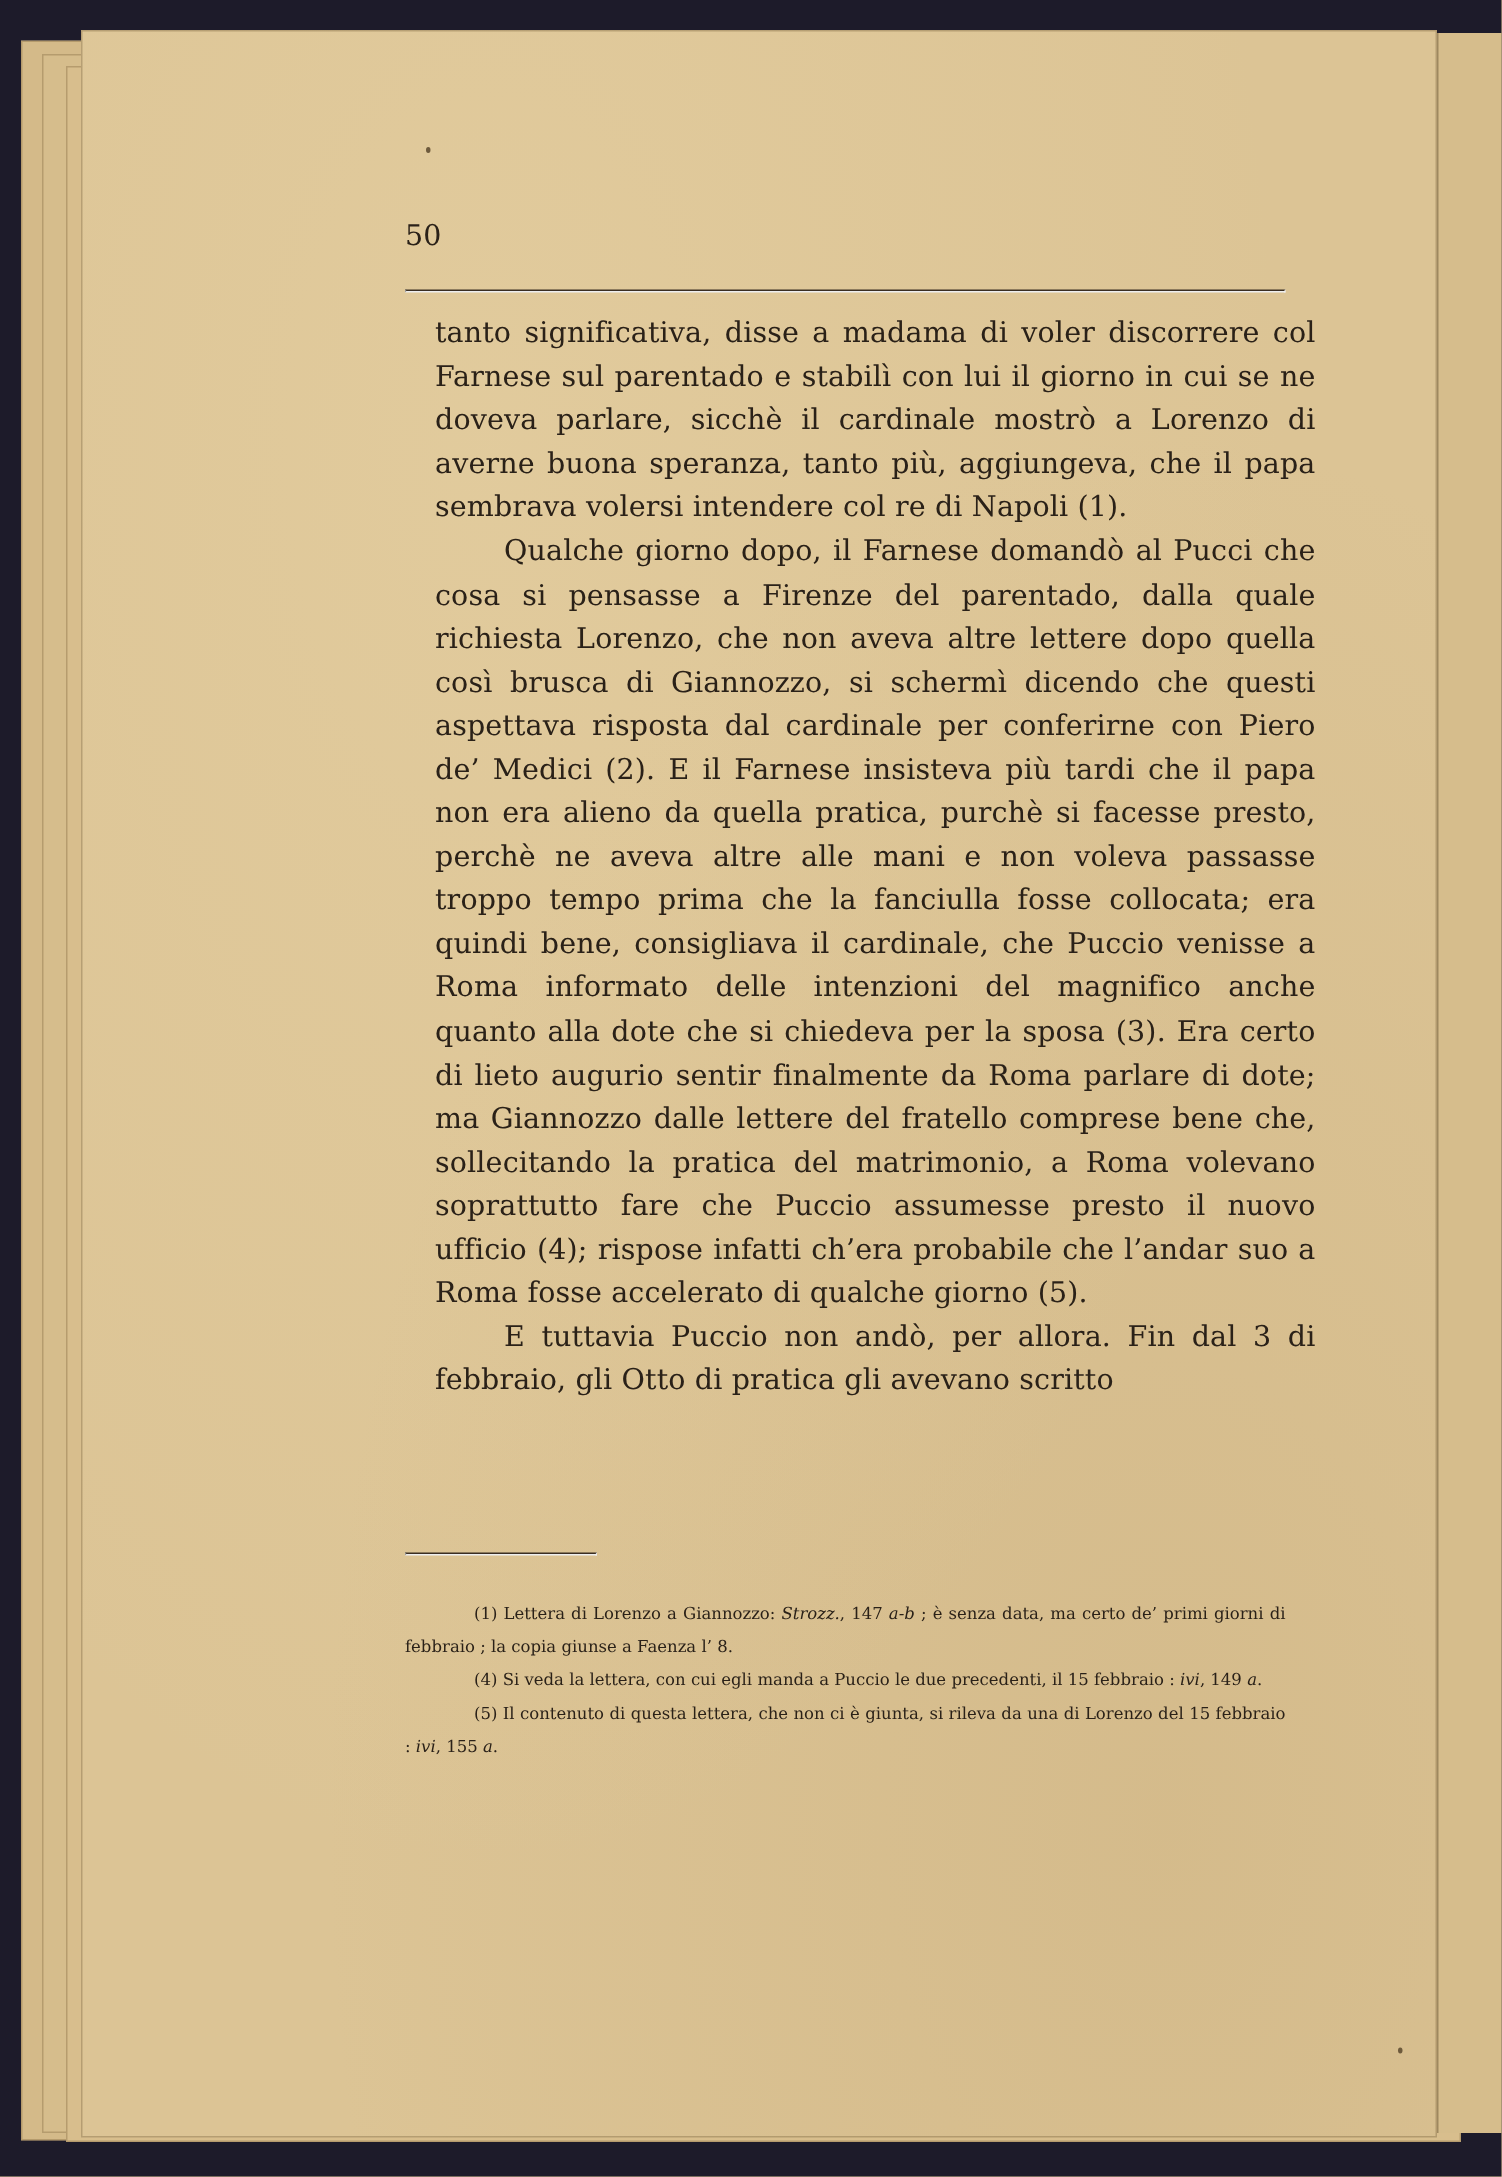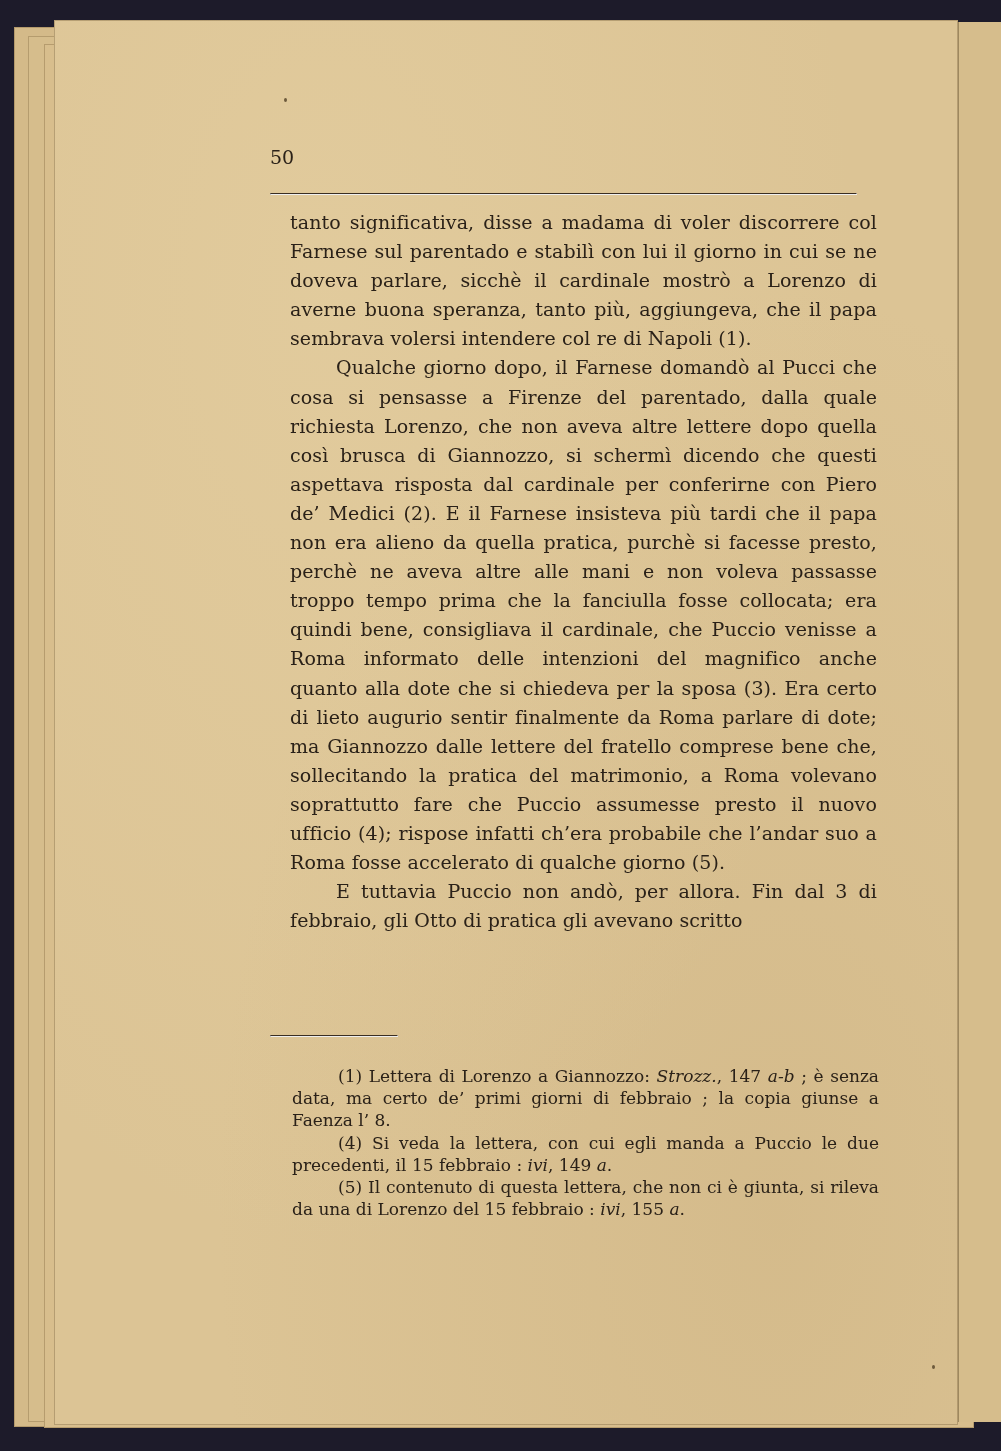--- a/index.html
+++ b/index.html
@@ -105,24 +105,23 @@
     top: 895px;
     width: 126px;
     border-top: 1px solid #3a2e22;
     margin: 0;
   }
   .footnotes {
     position: absolute;
     top: 925px;
     left: 0;
     width: 587px;
-    font-size: 17px;
+    font-size: 11px;
     line-height: 22.2px;
     text-align: justify;
-    margin-left: 22px;
   }
   .footnotes p {
     margin: 0;
     text-indent: 46px;
   }
   .footnotes i { font-style: italic; }
   .speck {
     position: absolute;
     width: 3px; height: 4px;
     background: #6d5a3c;

